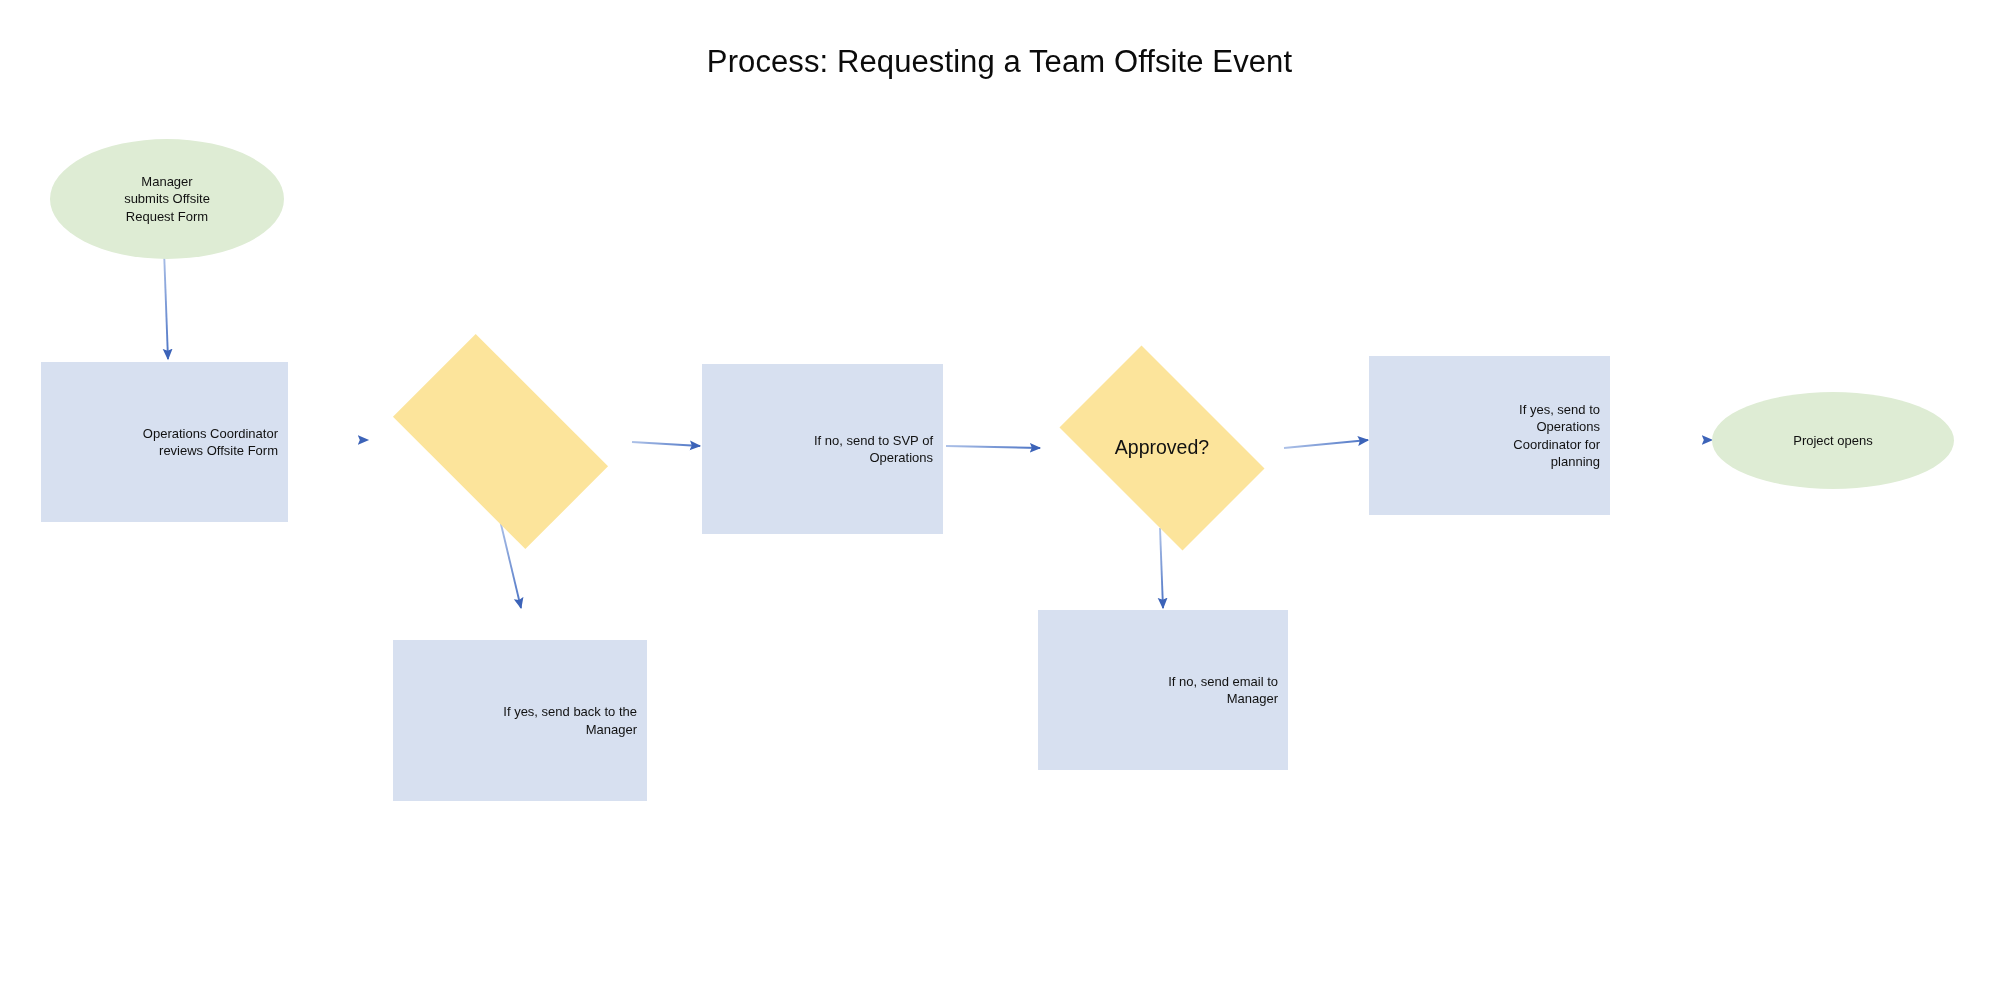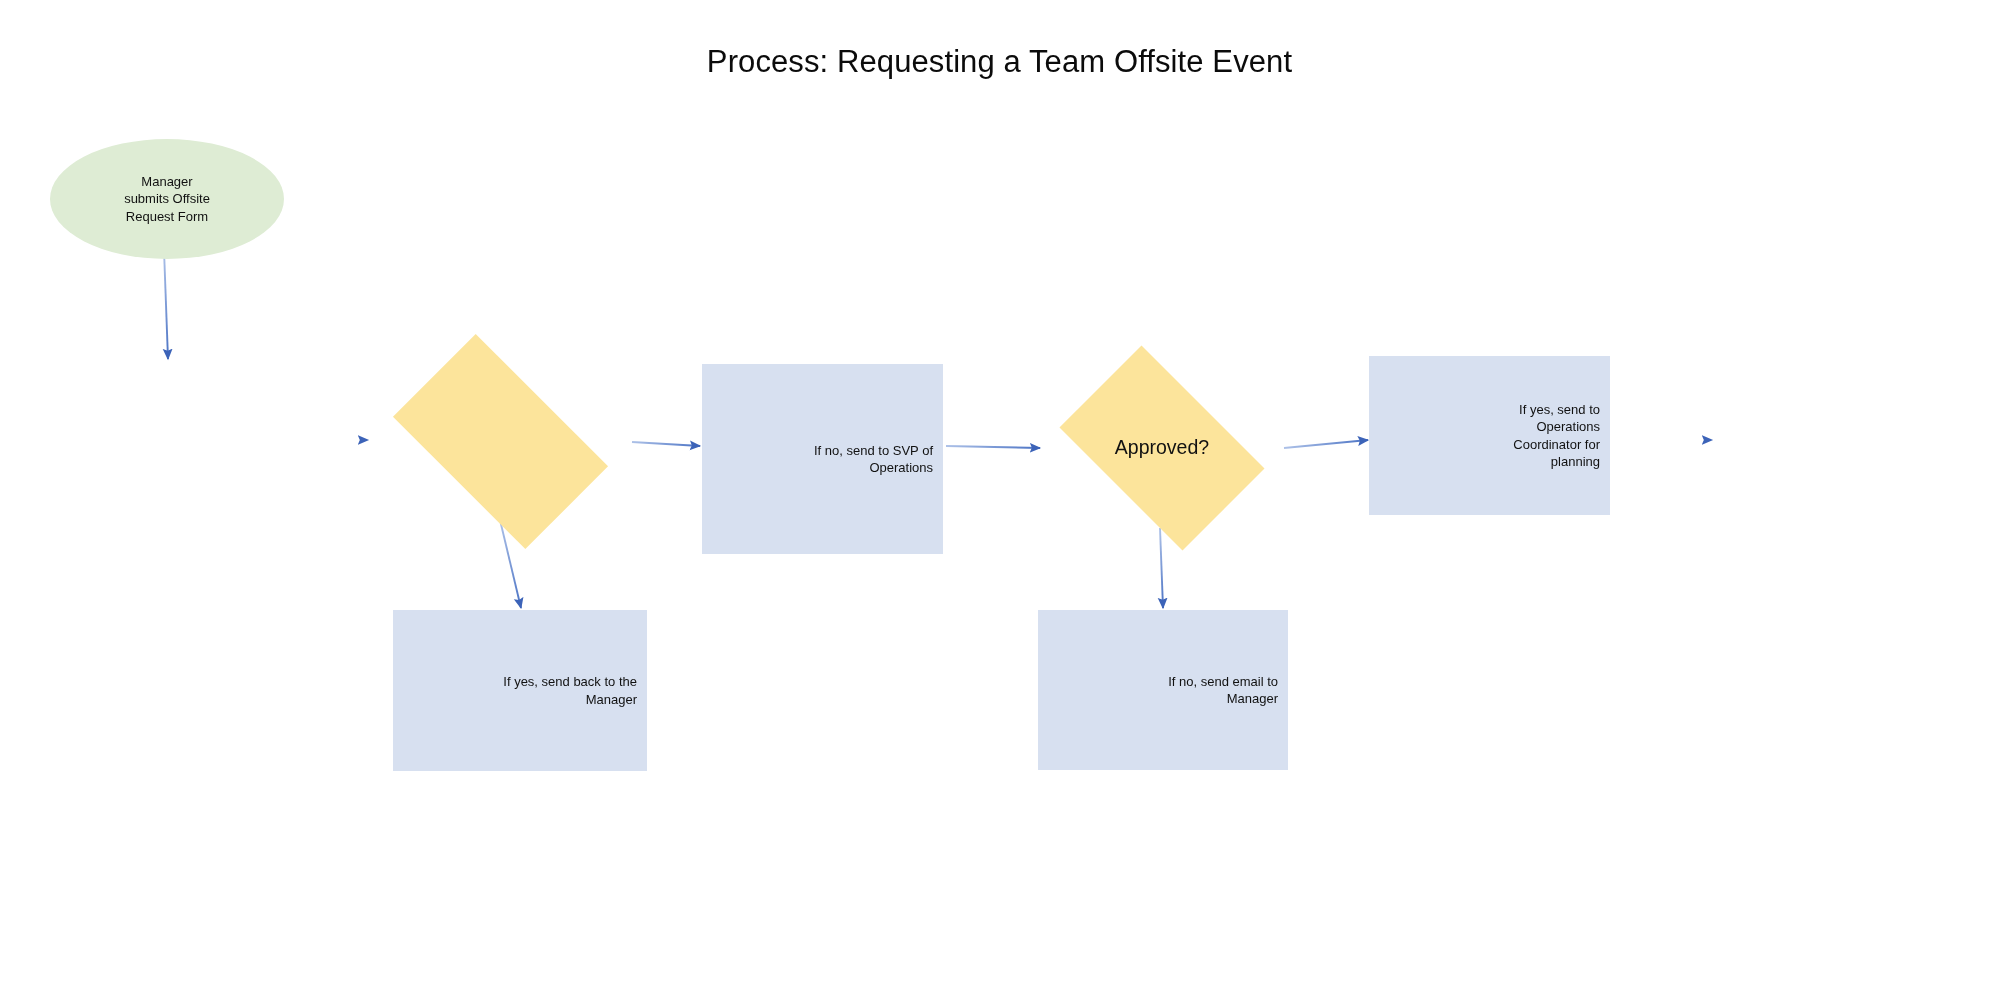--- a/index.html
+++ b/index.html
@@ -127,31 +127,35 @@
 
     <line x1="1612" y1="440" x2="1712" y2="440" stroke="url(#edgeFade)" stroke-width="1.9" marker-end="url(#arrowhead)"></line>
   </svg>
 
   <div class="node node-ellipse" style="left:50px; top:139px; width:234px; height:120px;">
     <span class="node-label">Manager
 submits Offsite
 Request Form</span>
   </div>
 
+  <div class="node node-rect" style="left:41px; top:362px; width:247px; height:160px;">
+    <span class="node-label">Operations Coordinator
+reviews Offsite Form</span>
+  </div>
 
   <div class="diamond-wrap" style="left:368px; top:358px; width:264px; height:166px;">
     <div class="diamond-bg" style="left:50%; top:50%; width:117px; height:117px; margin-left:-58.5px; margin-top:-58.5px; transform:rotate(45deg) scale(1.6,1.0);"></div>
   </div>
 
-  <div class="node node-rect" style="left:393px; top:610px; width:254px; height:161px;">
+  <div class="node node-rect" style="left:393px; top:640px; width:254px; height:161px;">
     <span class="node-label">If yes, send back to the
 Manager</span>
   </div>
 
-  <div class="node node-rect" style="left:702px; top:364px; width:241px; height:190px;">
+  <div class="node node-rect" style="left:702px; top:364px; width:241px; height:170px;">
     <span class="node-label">If no, send to SVP of
 Operations</span>
   </div>
 
   <div class="diamond-wrap" style="left:1040px; top:366px; width:244px; height:164px;">
     <div class="diamond-bg" style="left:50%; top:50%; width:116px; height:116px; margin-left:-58px; margin-top:-58px; transform:rotate(45deg) scale(1.5,1.0);"></div>
     <span class="diamond-text">Approved?</span>
   </div>
 
   <div class="node node-rect" style="left:1038px; top:610px; width:250px; height:160px;">
@@ -159,14 +163,17 @@
 Manager</span>
   </div>
 
   <div class="node node-rect" style="left:1369px; top:356px; width:241px; height:159px;">
     <span class="node-label">If yes, send to
 Operations
 Coordinator for
 planning</span>
   </div>
 
+  <div class="node node-ellipse" style="left:1712px; top:392px; width:242px; height:97px;">
+    <span class="node-label">Project opens</span>
+  </div>
 
 </div>
 
 </body></html>

